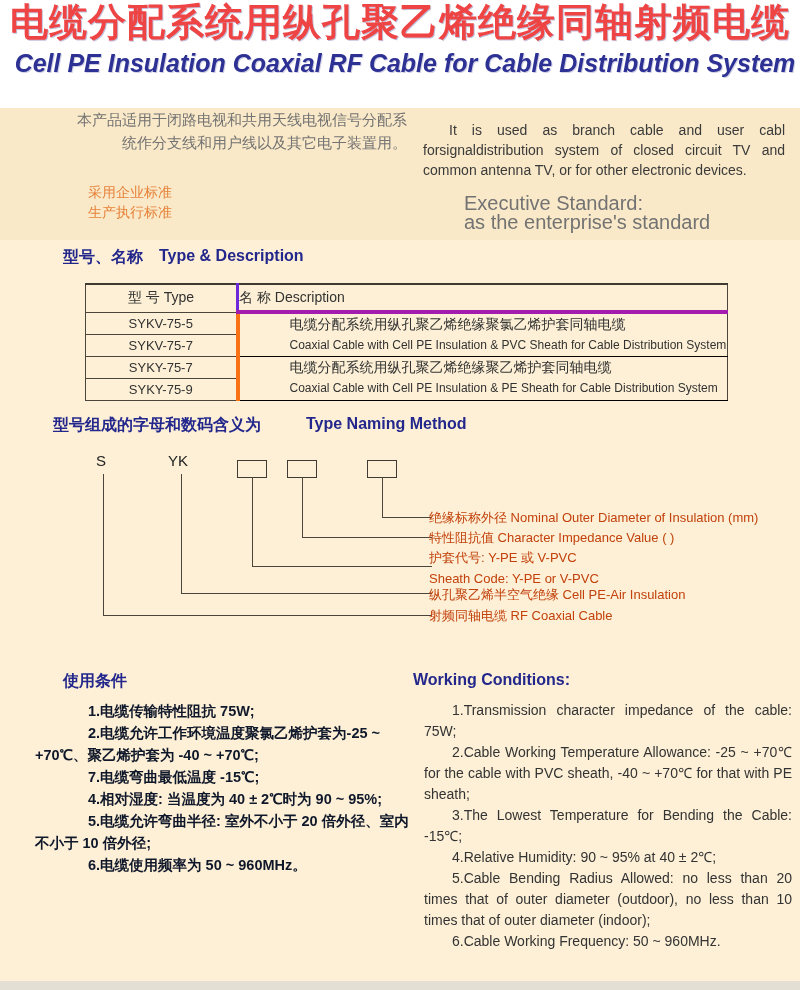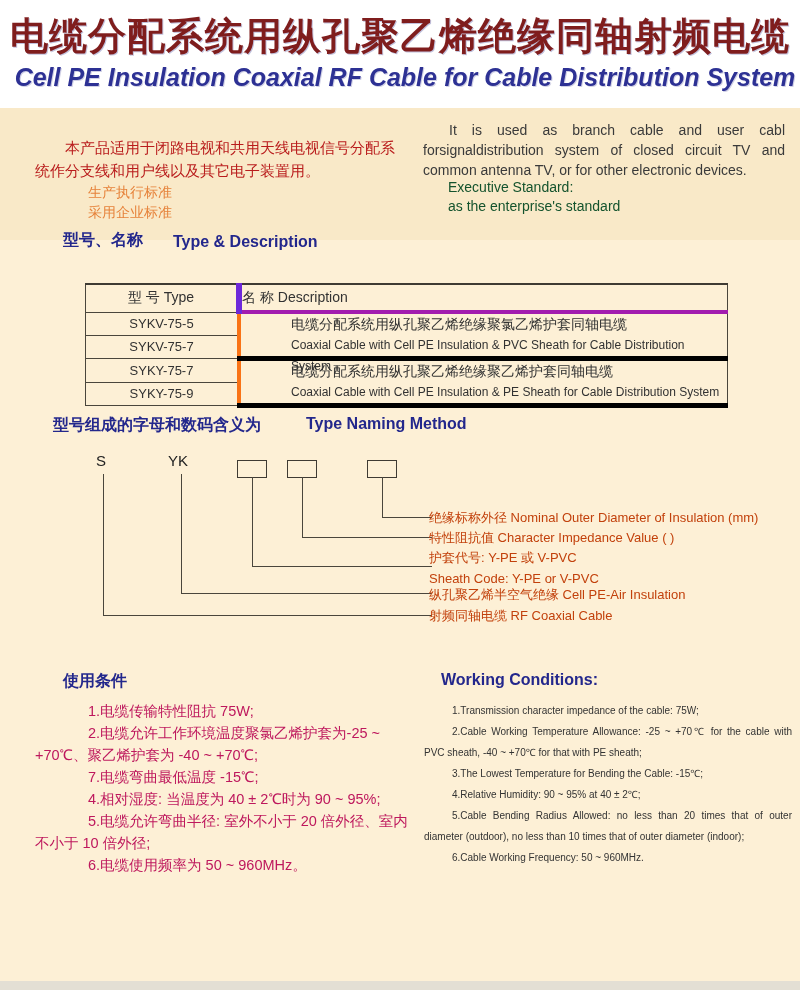--- a/index.html
+++ b/index.html
@@ -1,78 +1,78 @@
 <!DOCTYPE html>
 <html><head>
 <meta charset="utf-8">
 <style>
   html,body{margin:0;padding:0;}
   body{font-family:"Liberation Sans", sans-serif;}
   .page{position:relative;width:800px;height:990px;background:#fdf0d6;overflow:hidden;}
 
   
   .header{position:absolute;left:0;top:0;width:800px;height:108px;background:#ffffff;text-align:center;}
-  .title-zh{margin:0;padding-top:14px;font-size:38px;line-height:44px;font-weight:bold;color:#7f1d1d;letter-spacing:1px;text-shadow:1px 1px 0 rgba(120,120,180,.45);}
+  .title-zh{margin:0;font-size:38px;line-height:44px;font-weight:bold;color:#ef4444;letter-spacing:1px;text-shadow:1px 1px 0 rgba(120,120,180,.45);}
   .title-en{margin:0;padding-top:4px;font-size:25px;line-height:30px;font-weight:bold;font-style:italic;color:#2d3194;text-shadow:1px 1px 0 rgba(120,120,180,.35);padding-left:10px;}
 
   
   .intro{position:absolute;left:0;top:108px;width:800px;height:132px;background:#f9e9c8;}
-  .intro-zh{position:absolute;left:35px;top:28px;width:372px;font-size:15px;line-height:23px;color:#b91c1c;text-indent:2em;margin:0;}
+  .intro-zh{position:absolute;left:35px;top:0;width:372px;font-size:15px;line-height:23px;color:#737373;text-indent:2em;margin:0;text-align:right;}
   .std-zh{position:absolute;left:88px;top:74px;width:300px;font-size:14px;line-height:20px;color:#e6823a;margin:0;}
   .intro-en{position:absolute;left:423px;top:12px;width:362px;font-size:14px;line-height:20px;color:#3a3a3a;text-indent:26px;text-align:justify;margin:0;}
-  .std-en{position:absolute;left:448px;top:70px;width:320px;font-size:14px;line-height:19px;color:#14532d;margin:0;}
+  .std-en{position:absolute;left:448px;top:70px;width:320px;font-size:20px;line-height:19px;color:#737373;margin:16px;}
 
   
   .sec-heading{position:absolute;display:flex;font-size:16px;font-weight:bold;color:#23278c;}
-  .h-type{left:63px;top:230px;gap:30px;align-items:flex-end;}
+  .h-type{left:63px;top:247px;gap:16px;}
   .h-naming{left:53px;top:415px;gap:45px;}
   .h-cond-zh{left:63px;top:671px;}
-  .h-cond-en{left:441px;top:671px;}
+  .h-cond-en{left:413px;top:671px;}
 
   
   table.types{position:absolute;left:85px;top:283px;width:643px;border-collapse:collapse;border:1px solid #4a463c;border-top:2px solid #3f3b33;}
   table.types td{padding:0;color:#323232;}
-  td.th-type{width:150px;height:25px;text-align:center;font-size:14px;border-right:6px solid #6d28d9;border-bottom:1px solid #4a463c;}
+  td.th-type{width:150px;height:25px;text-align:center;font-size:14px;border-right:3px solid #6d28d9;border-bottom:1px solid #4a463c;}
   td.th-desc{height:25px;font-size:14px;padding-left:72px;border-bottom:4px solid #a21caf;}
   td.type-cell{height:21px;text-align:center;font-size:13px;border-right:4px solid #f97316;border-bottom:1px solid #4a463c;}
-  td.desc-cell{vertical-align:top;border-bottom:5px solid #000000;}
+  td.desc-cell{vertical-align:top;border-bottom:1px solid #000000;}
   .desc-zh{height:21px;line-height:21px;font-size:14px;padding-left:50px;}
   .desc-en{height:21px;line-height:21px;font-size:12px;padding-left:50px;}
 
   
   .diagram{position:absolute;left:0;top:0;width:800px;height:990px;pointer-events:none;}
   .tok{position:absolute;font-size:15px;color:#222;}
   .tbox{position:absolute;width:28px;height:16px;border:1px solid #3f3b33;background:transparent;}
   .vline{position:absolute;width:1px;background:#4a463c;}
   .hline{position:absolute;height:1px;background:#4a463c;}
   .dlabel{position:absolute;left:429px;font-size:13px;line-height:17px;color:#c2410c;white-space:nowrap;}
 
   
   .cond-zh{position:absolute;left:35px;top:700px;width:374px;}
-  .cond-zh p{margin:0;font-size:14.5px;line-height:22px;color:#be185d;text-indent:53px;}
+  .cond-zh p{margin:0;font-size:14.5px;line-height:22px;color:#0f172a;text-indent:53px;font-weight:bold;}
   .cond-en{position:absolute;left:424px;top:700px;width:368px;}
-  .cond-en p{margin:0;font-size:10px;line-height:21px;color:#333;text-indent:28px;text-align:justify;}
+  .cond-en p{margin:0;font-size:14px;line-height:21px;color:#333;text-indent:28px;text-align:justify;}
 
   .bottom-strip{position:absolute;left:0;bottom:0;width:800px;height:9px;background:#e3dfd4;}
 </style>
 </head>
 <body>
 
 <div class="page">
 
   <div class="header">
     <h1 class="title-zh">电缆分配系统用纵孔聚乙烯绝缘同轴射频电缆</h1>
     <h2 class="title-en">Cell PE Insulation Coaxial RF Cable for Cable Distribution System</h2>
   </div>
 
   <div class="intro">
     <p class="intro-zh">本产品适用于闭路电视和共用天线电视信号分配系统作分支线和用户线以及其它电子装置用。</p>
     <div class="std-zh">
+      <div>采用企业标准</div>
       <div>生产执行标准</div>
-      <div>采用企业标准</div>
     </div>
     <p class="intro-en">It is used as branch cable and user cabl forsignaldistribution system of closed circuit TV and common antenna TV, or for other electronic devices.</p>
     <div class="std-en">
       <div>Executive Standard:</div>
       <div>as the enterprise's standard</div>
     </div>
   </div>
 
   <div class="sec-heading h-type">
     <span>型号、名称</span>

